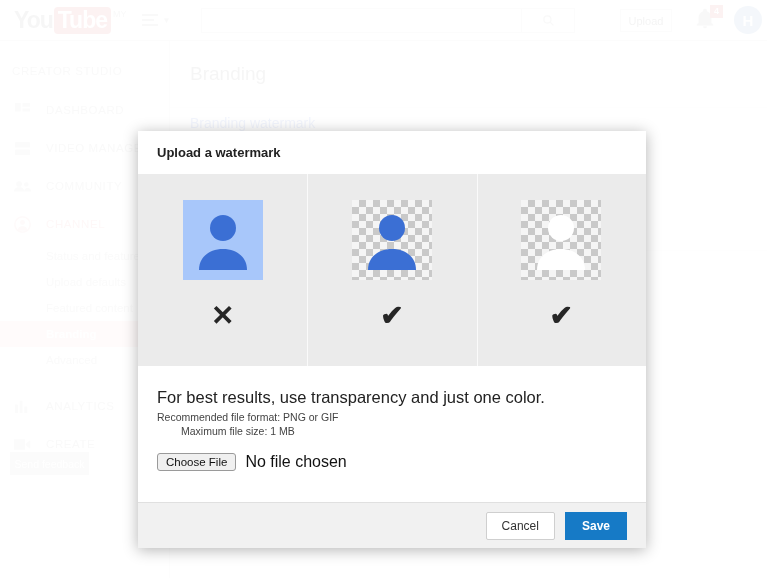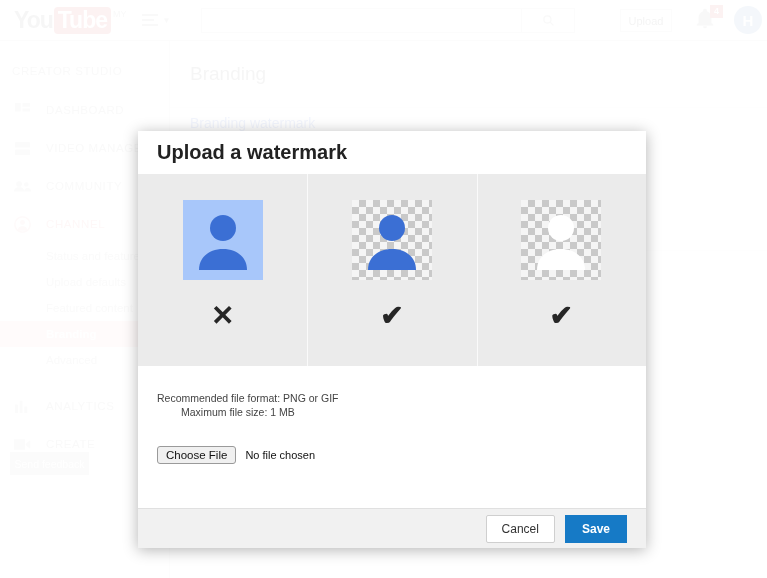--- a/index.html
+++ b/index.html
@@ -61,46 +61,46 @@
   .section-title { position:absolute; left:20px; top:74px; font-size:14px; color:#1d4ed8; }
   .bg-card { position:absolute; left:0; right:0; top:209px; bottom:0; background:#fafafa; border-top:1px solid #eee; }
 
   
   .scrim { position:absolute; inset:0; background:rgba(255,255,255,0.55); }
   .modal {
     position:absolute; left:138px; top:131px; width:508px; height:417px;
     background:#fff; box-shadow:0 2px 14px rgba(0,0,0,0.30);
   }
   .modal-head { height:43px; display:flex; align-items:center; padding-left:19px; background:#fff; }
-  .modal-title { font-size:20px; color:#222; font-weight:bold; }
+  .modal-title { font-size:13px; color:#222; font-weight:bold; }
 
   .examples { height:192px; background:#ebebeb; display:flex; }
   .ex-cell { flex:1; position:relative; display:flex; flex-direction:column;
              align-items:center; justify-content:flex-start; padding-top:26px; }
   .ex-cell + .ex-cell::before { content:""; position:absolute; left:0; top:0; bottom:0; width:1px; background:#fafafa; }
   .thumb { width:80px; height:80px; position:relative; overflow:hidden; }
   .thumb.solid { background:#a8c7fa; }
   .thumb.checker {
     background-image:
       linear-gradient(45deg,#c9c9c9 25%,transparent 25%,transparent 75%,#c9c9c9 75%),
       linear-gradient(45deg,#c9c9c9 25%,transparent 25%,transparent 75%,#c9c9c9 75%);
     background-size:14px 14px; background-position:0 0,7px 7px; background-color:#f5f5f5;
   }
   .thumb svg { position:absolute; left:0; top:0; width:80px; height:80px; }
   .mark { margin-top:22px; font-size:28px; line-height:1; color:#262626; font-weight:bold; }
 
   .modal-body { padding:22px 0 0 19px; background:#fff; height:143px; }
   .best-line { font-size:16.5px; color:#222; font-weight:normal; }
   .rec-line { font-size:10.5px; color:#444; margin-top:3px; line-height:1.35; }
-  .file-row { margin-top:27px; display:flex; align-items:center; }
+  .file-row { margin-top:15px; display:flex; align-items:center; }
   .choose-file { border:1px solid #9a9a9a; border-radius:3px; background:#f0f0f0; padding:2px 8px;
                  font-size:11.5px; color:#111; }
-  .no-file { font-size:11px; color:#111; margin-left:9px; }
-
-  .modal-foot { position:absolute; left:0; right:0; bottom:0; height:40px; background:#f1f1f1;
+  .no-file { font-size:16px; color:#111; margin-left:9px; }
+
+  .modal-foot { position:absolute; left:0; right:0; bottom:0; height:46px; background:#f1f1f1;
                 border-top:1px solid #e0e0e0; display:flex; align-items:center;
                 justify-content:flex-end; padding-right:19px; gap:10px; }
   .btn-cancel { border:1px solid #cfcfcf; background:#fff; color:#333; font-size:12px;
                 padding:6px 15px; border-radius:2px; cursor:pointer; font-family:inherit; }
   .btn-save { border:none; background:#167ac6; color:#fff; font-size:12px; font-weight:bold;
               padding:7px 17px; border-radius:0; cursor:pointer; font-family:inherit; }
 </style>
 </head>
 <body>
 
@@ -264,20 +264,21 @@
             <circle cx="40" cy="28" r="13" fill="#ffffff"></circle>
             <path d="M16 70c0-13 10.5-21 24-21s24 8 24 21z" fill="#ffffff"></path>
           </svg>
         </div>
         <div class="mark">✔</div>
       </div>
 
     </div>
 
     <div class="modal-body">
+      <div class="best-line">For best results, use transparency and just one color.</div>
       <div class="rec-line">Recommended file format: PNG or GIF</div>
       <div class="rec-line" style="margin-top:0;padding-left:24px;">Maximum file size: 1 MB</div>
       <div class="file-row">
         <span class="choose-file">Choose File</span>
         <span class="no-file">No file chosen</span>
       </div>
     </div>
 
     <div class="modal-foot">
       <button class="btn-cancel">Cancel</button>

